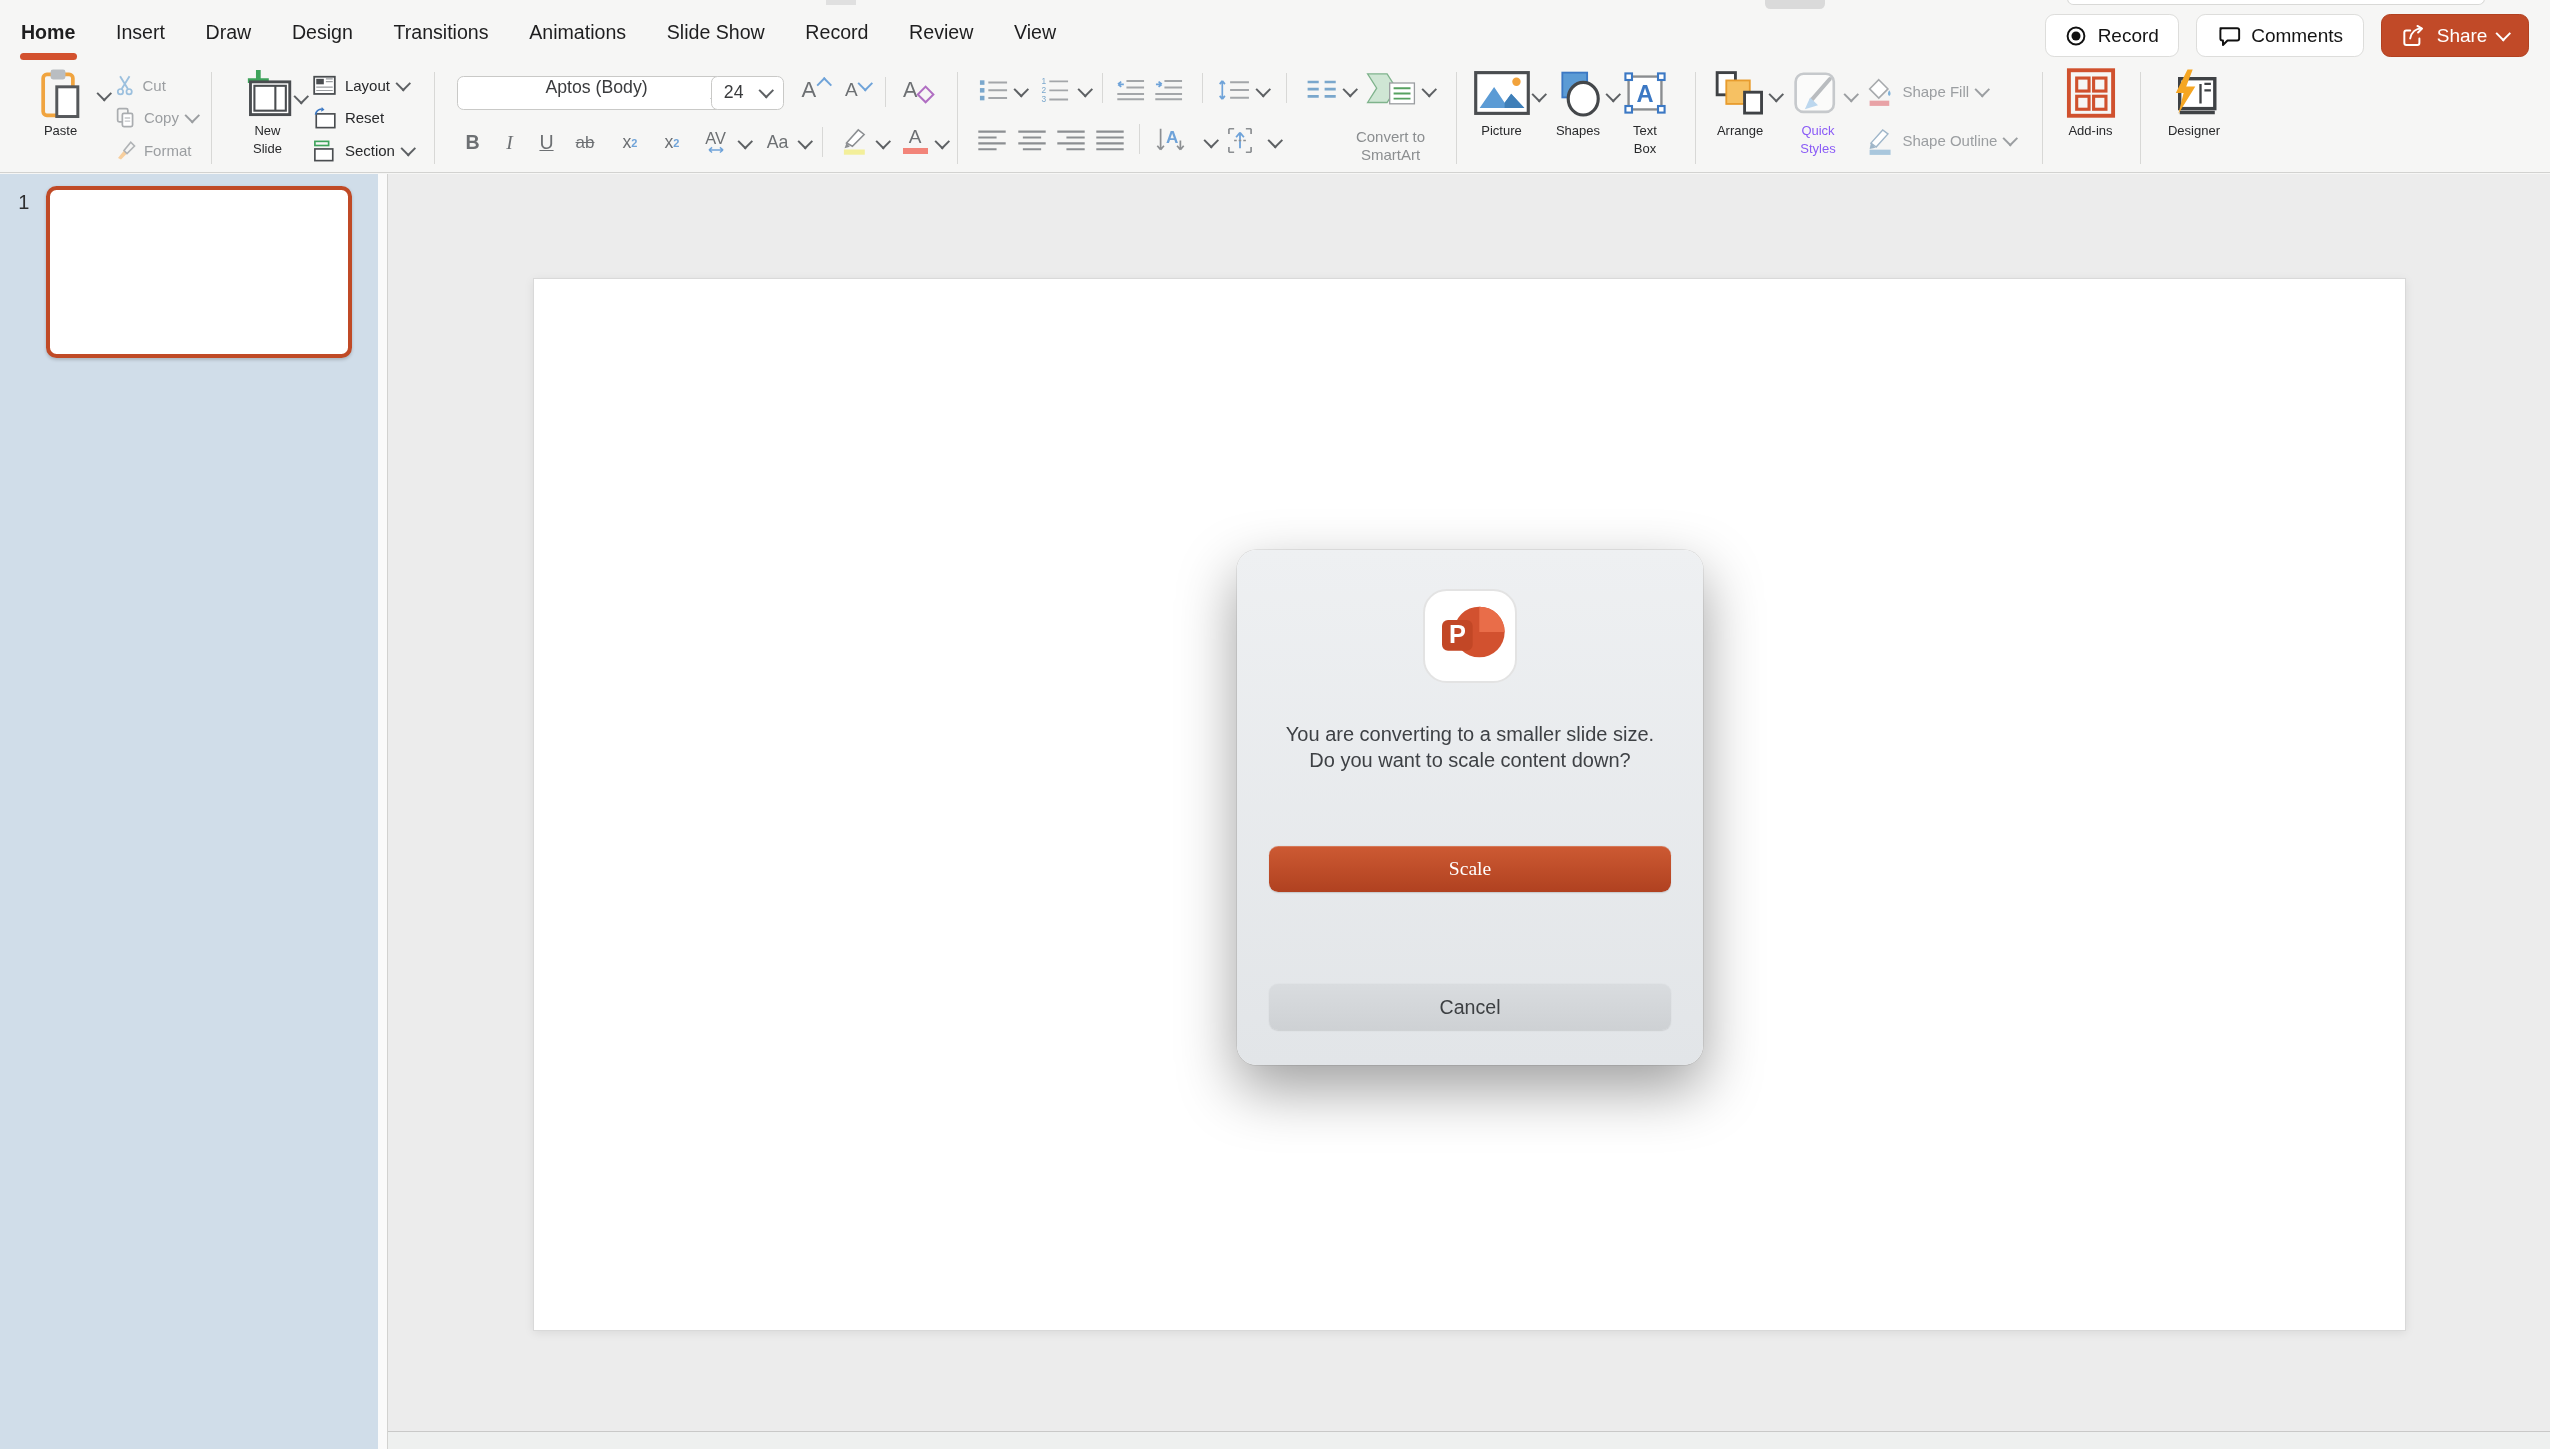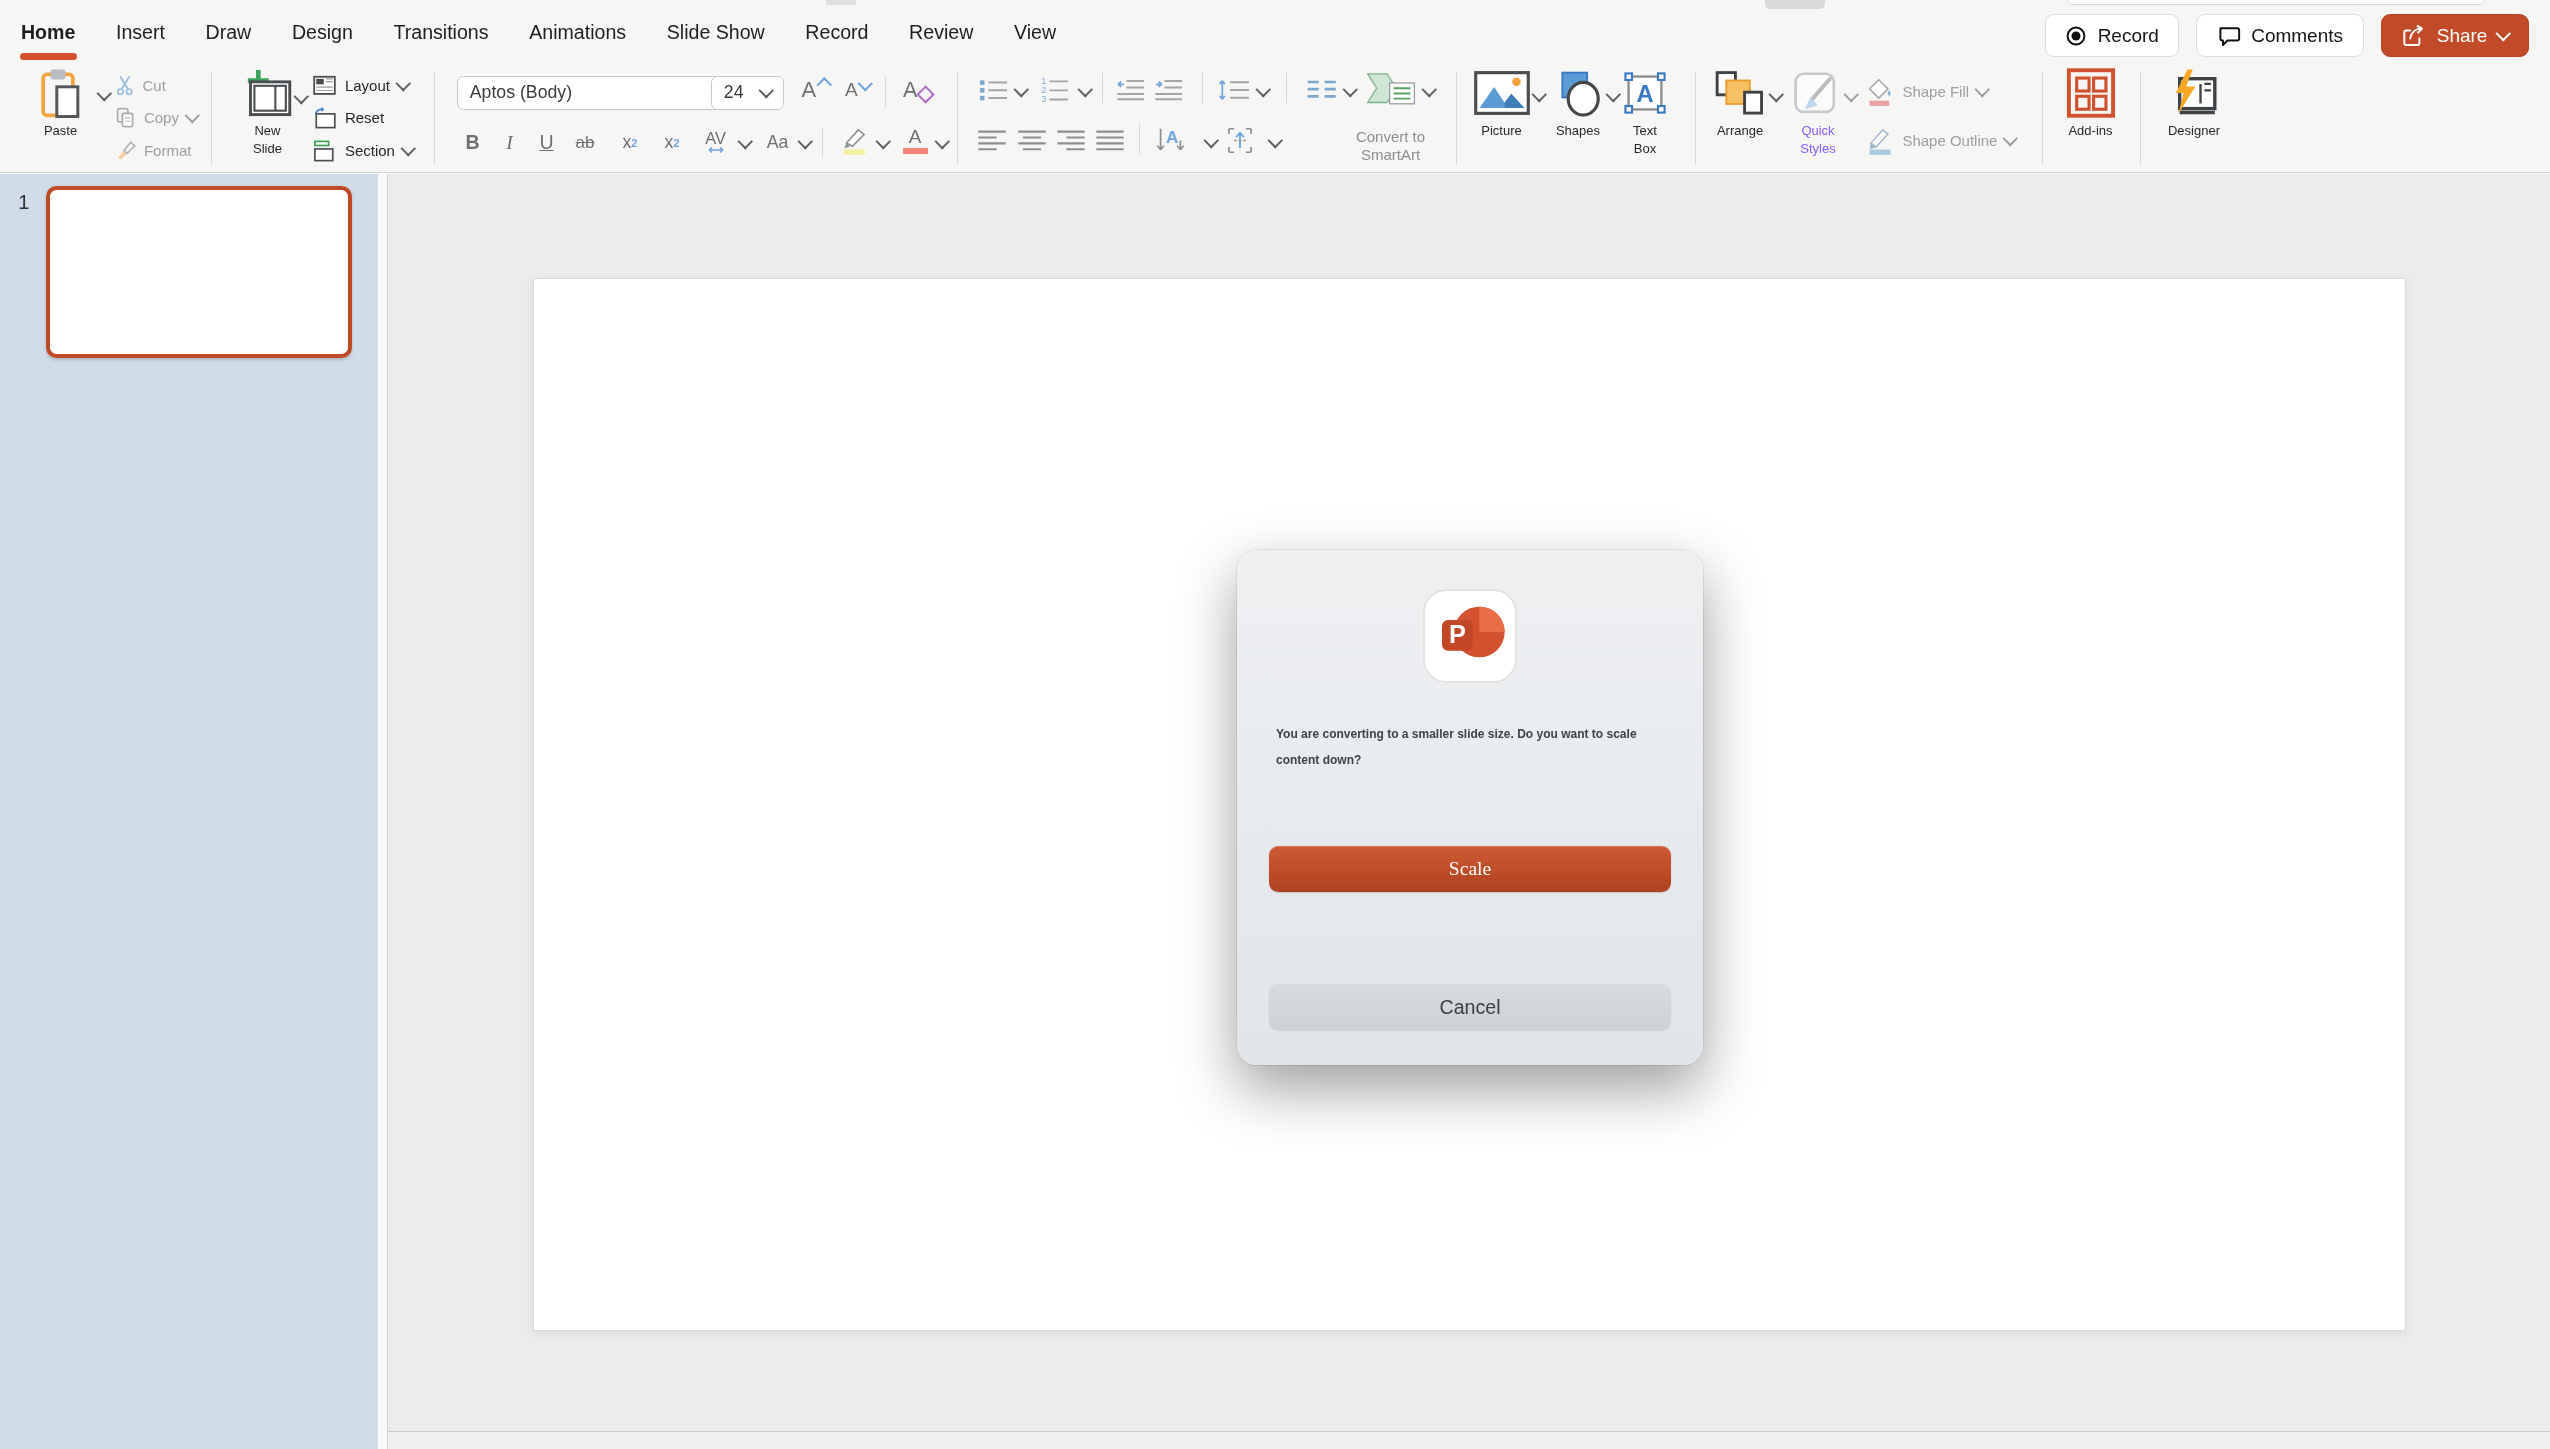--- a/index.html
+++ b/index.html
@@ -61,22 +61,22 @@
   .statusarea{position:absolute;left:0;right:0;top:1258px;bottom:0;background:#eef0ef;}
   .thumb{position:absolute;left:46px;top:11.8px;width:298px;height:164px;background:#fff;
          border:4.6px solid #c04a26;border-radius:10.5px;box-shadow:0 1.3px 3.3px rgba(0,0,0,.18);}
   .slidenum{position:absolute;left:18.3px;top:17px;font-size:20px;color:#2e2f31;}
 
   
   .dialog{position:absolute;left:1237px;top:550px;width:466px;height:515px;border-radius:19.6px;
           background:linear-gradient(180deg,#eef0f2 0%,#e2e5e8 100%);
           box-shadow:0 0 0 0.7px rgba(0,0,0,.10),0 23.6px 59px rgba(0,0,0,.38);}
   .dlg-icon{position:absolute;left:50%;top:38px;transform:translateX(-50%);width:96px;height:96px;}
-  .dlg-msg{position:absolute;left:39px;right:39px;top:172px;text-align:left;font-size:12px;
-           font-weight:700;line-height:25.5px;color:#3e4145;}
+  .dlg-msg{position:absolute;left:39px;right:39px;top:172px;text-align:center;font-size:20px;
+           font-weight:400;line-height:25.5px;color:#3e4145;}
   .dlg-btn{position:absolute;left:32px;width:402px;height:46px;border-radius:9.2px;display:flex;
            align-items:center;justify-content:center;font-size:19.6px;cursor:default;box-sizing:border-box;}
   .dlg-btn.primary{top:296px;background:linear-gradient(180deg,#cd5a33,#b04120);color:#fff;
            font-weight:500;box-shadow:inset 0 0.7px 0 rgba(255,255,255,.25),0 0.7px 1.3px rgba(0,0,0,.15);font-family:Liberation Serif, serif;}
   .dlg-btn.gray{background:linear-gradient(180deg,#d9dcdf,#ced1d4);color:#3d4043;
            box-shadow:0 0.7px 1.3px rgba(0,0,0,.10);}
   .dlg-btn.dont{top:356px;}
   .dlg-btn.cancel{top:434px;}
 
   svg{display:block;}
@@ -222,21 +222,21 @@
             <rect x="4" y="2" width="20" height="6" fill="none" stroke="#3ea35b" stroke-width="2.4"></rect>
             <rect x="4" y="13" width="26" height="17" fill="#fff" stroke="#4a4d50" stroke-width="2.4"></rect>
           </svg>
       </span>
       <span class="lbl">Section</span>
       <span class="cv"></span>
     </div>
 
     <div class="gdiv" style="left:434px;"></div>
 
-    <div class="selbox" style="left:457px;top:10.5px;width:279px;height:34px;">
+    <div class="selbox" style="left:457px;top:10.5px;width:279px;height:34px;flex-direction:column;">
       <span>Aptos (Body)</span>
       <span class="cv"></span>
     </div>
     <div class="selbox" style="left:711px;top:10.5px;width:73px;height:34px;">
       <span>24</span>
       <span class="cv"></span>
     </div>
     <div class="g" style="left:797px;top:9.2px;width:37px;font-size:22px;">
       <span>A</span>
       <span class="cv up blue" style="margin-left:2.6px;margin-bottom:11.8px;"></span>

